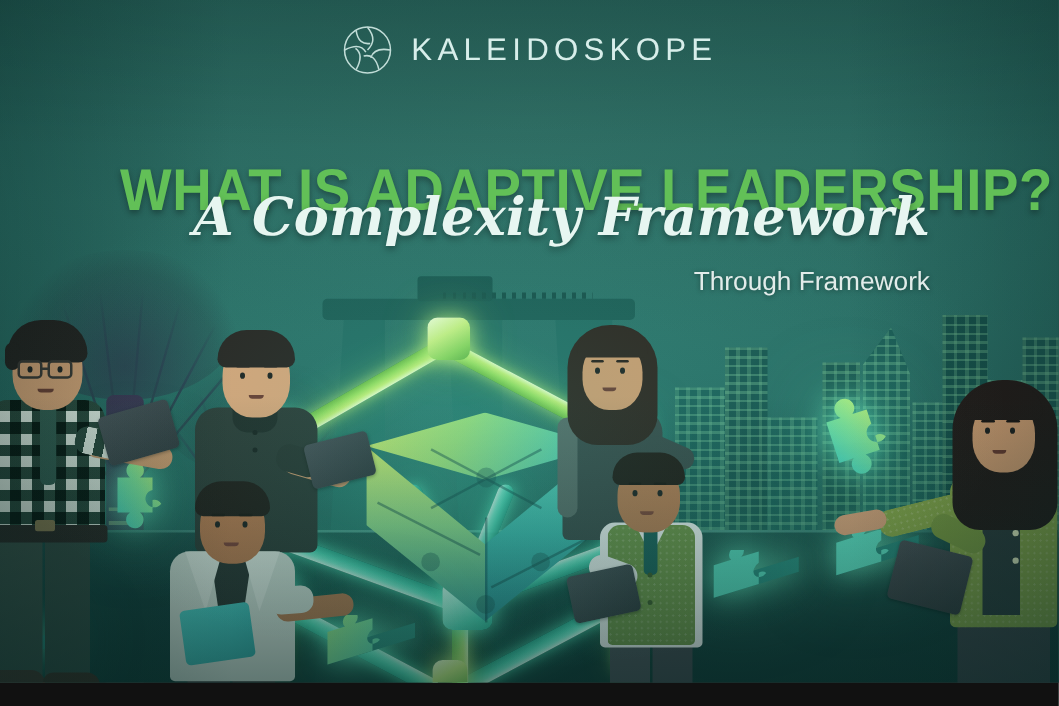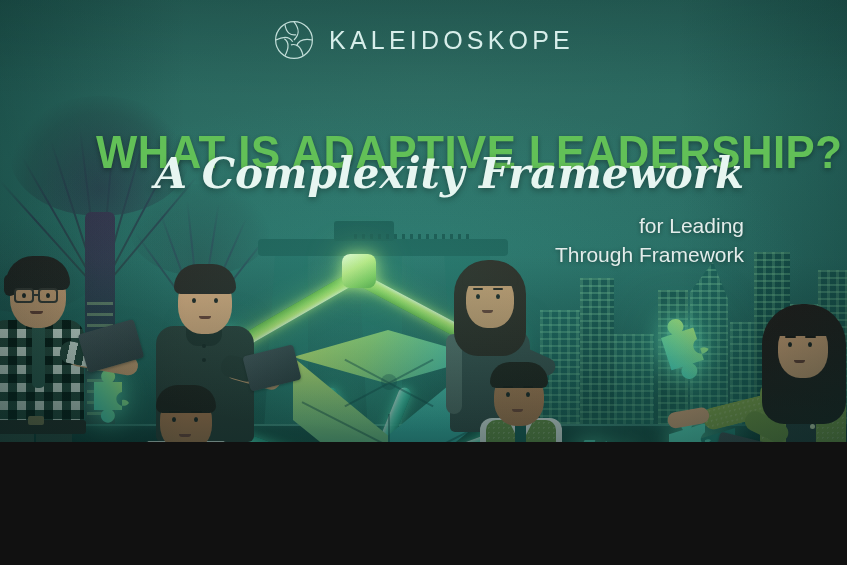--- a/index.html
+++ b/index.html
@@ -1,21 +1,21 @@
 <!DOCTYPE html>
 <html><head>
 <meta charset="utf-8">
 <title>Kaleidoskope — What Is Adaptive Leadership?</title>
 <style>
   html,body{margin:0;padding:0;background:#111;}
   *{box-sizing:border-box;}
 
   .poster{
     position:relative;
-    width:847px;height:442px;
+    width:847px;height:546px;
     overflow:hidden;
     background:#2d7168;
     font-family:"Liberation Sans", sans-serif;
   }
 
   
   .bg-base{position:absolute;inset:0;
     background:
       radial-gradient(120% 85% at 50% 18%, #35786d 0%, #2c6f66 45%, #24625b 75%, #1b524c 100%);
   }
@@ -479,17 +479,16 @@
         <path d="M3.2 24 C 13 19, 19 20, 22.5 26"></path>
         <path d="M13.6 6 C 15 16, 20 19, 26.5 18"></path>
       </g>
     </svg>
     <span class="logo-word">KALEIDOSKOPE</span>
   </div>
 
   <h1 class="headline">WHAT IS ADAPTIVE LEADERSHIP?</h1>
   <div class="script">A Complexity Framework</div>
   <div class="sub">
-    <div>for Leading</div>
     <div>Through Framework</div>
   </div>
 
 </div>
 
 </body></html>

